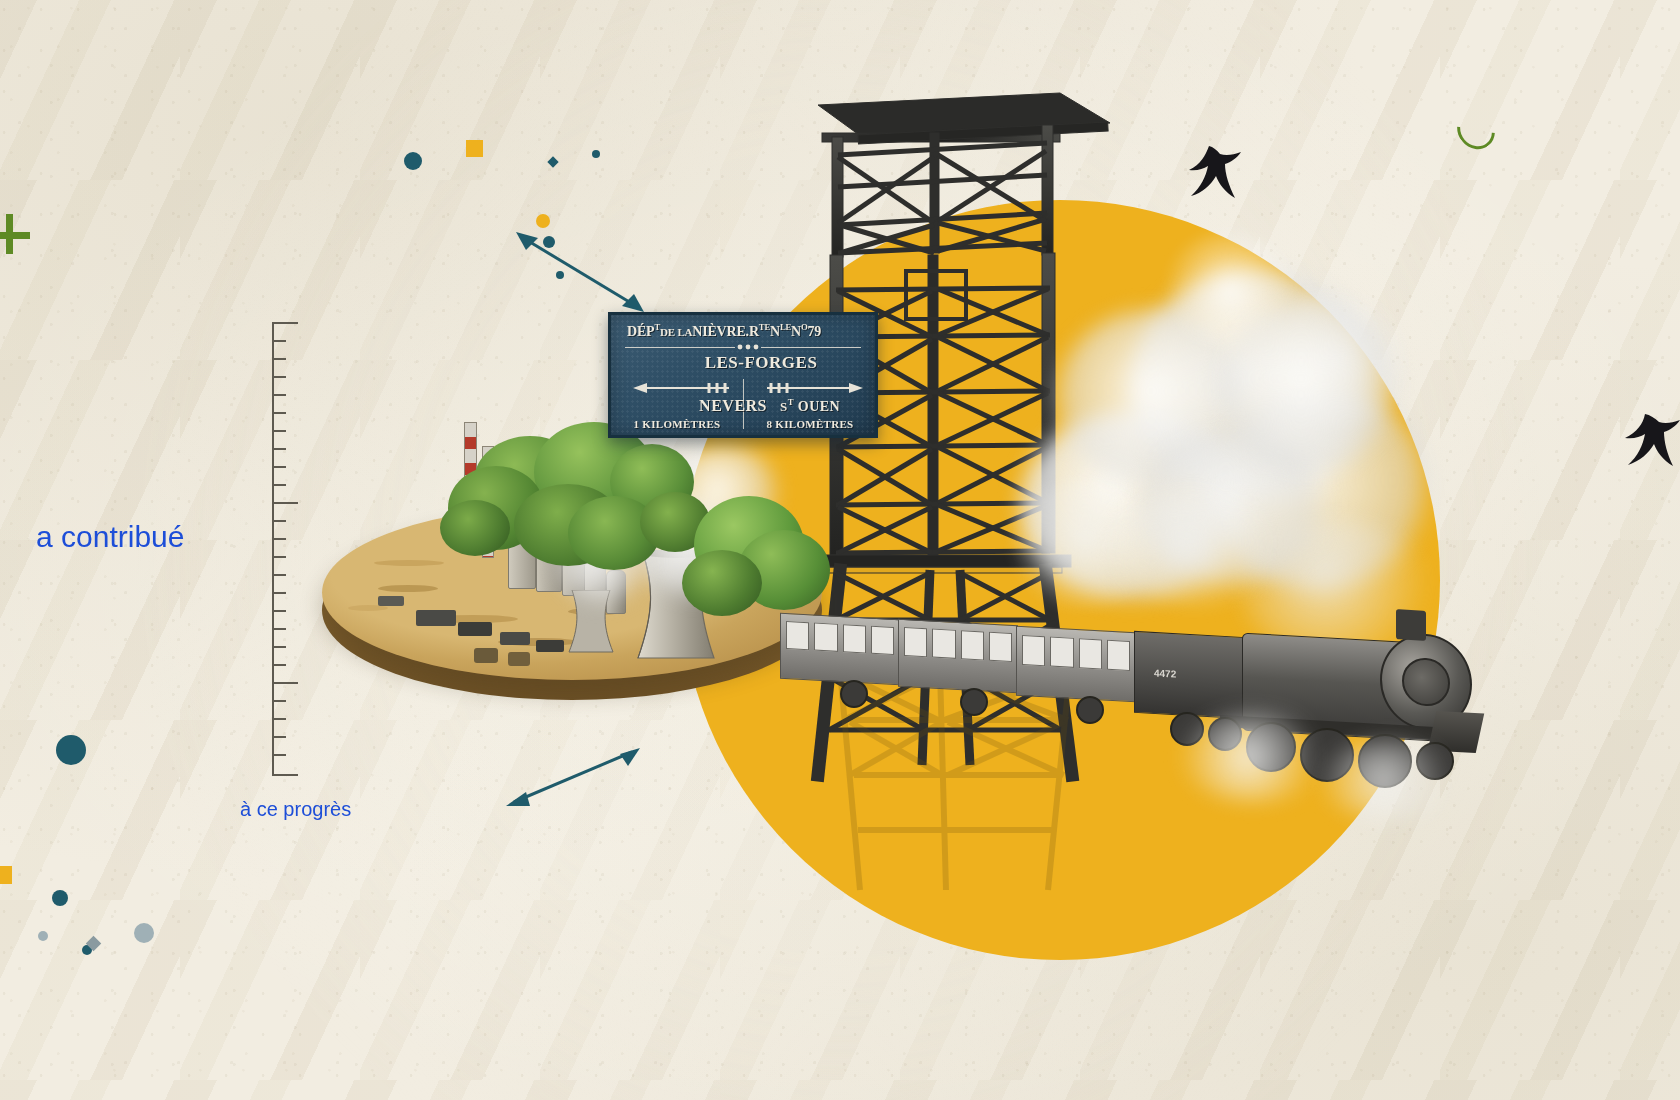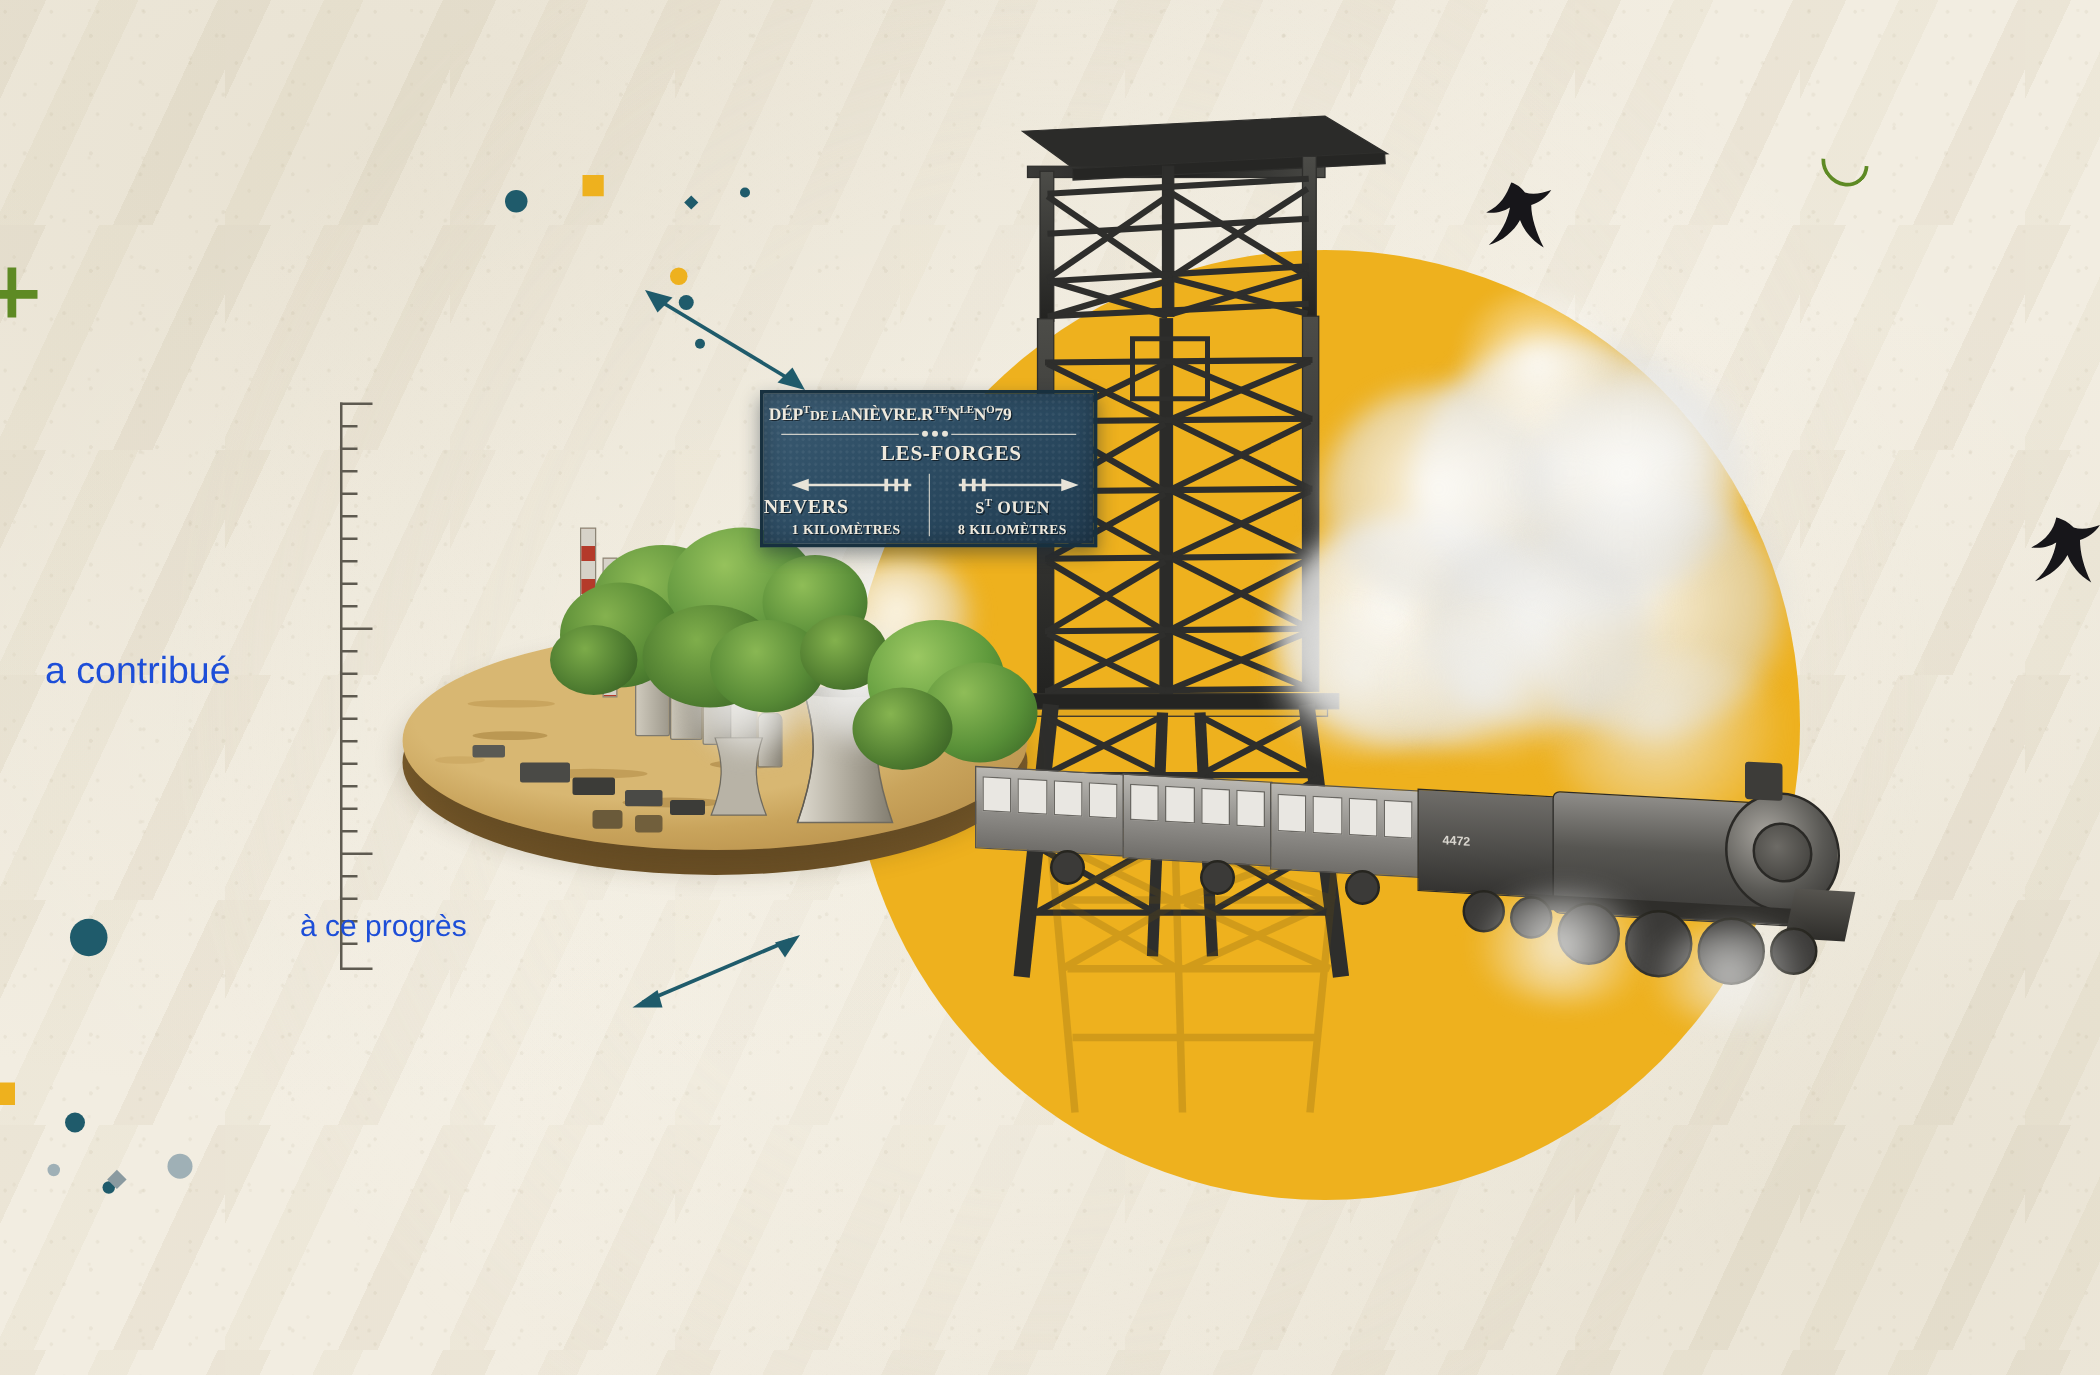--- a/index.html
+++ b/index.html
@@ -327,21 +327,21 @@
     <div class="tree" style="left:322px;top:92px;width:70px;height:60px;background:radial-gradient(circle at 40% 34%, #83b14d, #527f31 58%, #375f24 92%);"></div>
 
     <div class="tree" style="left:376px;top:96px;width:110px;height:98px;background:radial-gradient(circle at 36% 30%, #9bc862, #5f9a3c 58%, #3f7129 92%);"></div>
     <div class="tree" style="left:420px;top:130px;width:92px;height:80px;background:radial-gradient(circle at 36% 30%, #8fbd58, #578f37 58%, #3b6826 92%);"></div>
     <div class="tree" style="left:364px;top:150px;width:80px;height:66px;background:radial-gradient(circle at 38% 32%, #86b450, #4f7d30 58%, #365d23 92%);"></div>
   </div>
 
   <div class="sign" style="left:608px;top:312px;width:264px;height:120px;">
     <div class="sign-tex"></div>
 
-    <div class="sign-txt" style="left:4px;top:7px;font-size:14px;letter-spacing:-.2px;">
+    <div class="sign-txt" style="left:16px;top:7px;font-size:14px;letter-spacing:-.2px;">
       <span>DÉP</span><span class="sign-sup">T</span><span style="font-size:11px;">DE LA</span><span>NIÈVRE.</span><span>R</span><span class="sign-sup">TE</span><span>N</span><span class="sign-sup">LE</span><span>N</span><span class="sign-sup">O</span><span>79</span>
     </div>
 
     <div class="sign-line" style="left:14px;top:32px;width:110px;"></div>
     <div class="sign-line" style="left:150px;top:32px;width:100px;"></div>
     <svg class="layer" style="left:124px;top:27px;width:26px;height:10px;" viewBox="0 0 26 10">
       <circle cx="5" cy="5" r="2.4" fill="#e7e3d8"></circle>
         <circle cx="13" cy="5" r="2.4" fill="#e7e3d8"></circle>
         <circle cx="21" cy="5" r="2.4" fill="#e7e3d8"></circle>
     </svg>
@@ -359,21 +359,21 @@
     </svg>
 
     <svg class="sign-arrow" style="left:148px;top:66px;width:104px;height:14px;" viewBox="0 0 104 14">
       <line x1="8" y1="7" x2="94" y2="7" stroke="#e7e3d8" stroke-width="2"></line>
       <polygon points="104,7 90,2 90,12" fill="#e7e3d8"></polygon>
       <line x1="12" y1="2" x2="12" y2="12" stroke="#e7e3d8" stroke-width="3"></line>
       <line x1="20" y1="2" x2="20" y2="12" stroke="#e7e3d8" stroke-width="3"></line>
       <line x1="28" y1="2" x2="28" y2="12" stroke="#e7e3d8" stroke-width="3"></line>
     </svg>
 
-    <div class="sign-txt" style="left:0;width:132px;top:82px;text-align:left;font-size:16px;letter-spacing:.5px;">NEVERS</div>
+    <div class="sign-txt" style="left:0;width:132px;top:82px;text-align:right;font-size:16px;letter-spacing:.5px;padding-left:24px;">NEVERS</div>
     <div class="sign-txt" style="left:134px;width:130px;top:82px;text-align:center;font-size:14px;letter-spacing:.4px;">
       <span style="font-size:13px;">S</span><span class="sign-sup">T</span><span>&nbsp;OUEN</span>
     </div>
     <div class="sign-txt" style="left:0;width:132px;top:103px;text-align:center;font-size:11px;letter-spacing:.3px;">1 KILOMÈTRES</div>
     <div class="sign-txt" style="left:134px;width:130px;top:103px;text-align:center;font-size:11px;letter-spacing:.3px;">8 KILOMÈTRES</div>
   </div>
 
   <div class="train layer" style="left:780px;top:572px;width:690px;height:240px;">
 
     <div class="layer" style="left:330px;top:-330px;width:300px;height:340px;">
@@ -473,21 +473,21 @@
     <div class="tick" style="top:378px;width:14px;"></div>
     <div class="tick" style="top:396px;width:14px;"></div>
     <div class="tick" style="top:414px;width:14px;"></div>
     <div class="tick" style="top:432px;width:14px;"></div>
     <div class="tick" style="top:452px;width:26px;"></div>
   </div>
 
 
   <div class="caption" style="left:36px;top:520px;font-size:30px;">a contribué</div>
 
-  <div class="caption" style="left:240px;top:728px;font-size:24px;">à ce progrès</div>
+  <div class="caption" style="left:240px;top:798px;font-size:20px;">à ce progrès</div>
 
   <svg class="arrow-svg" style="left:510px;top:228px;width:140px;height:90px;" viewBox="0 0 140 90">
     <line x1="10" y1="8" x2="126" y2="78" stroke="#1f5b6b" stroke-width="3"></line>
     <polygon points="6,4 28,10 16,22" fill="#1f5b6b"></polygon>
     <polygon points="134,84 112,78 124,66" fill="#1f5b6b"></polygon>
   </svg>
 
   <svg class="arrow-svg" style="left:500px;top:744px;width:144px;height:66px;" viewBox="0 0 144 66">
     <line x1="14" y1="58" x2="132" y2="8" stroke="#1f5b6b" stroke-width="3"></line>
     <polygon points="6,62 26,48 30,62" fill="#1f5b6b"></polygon>

